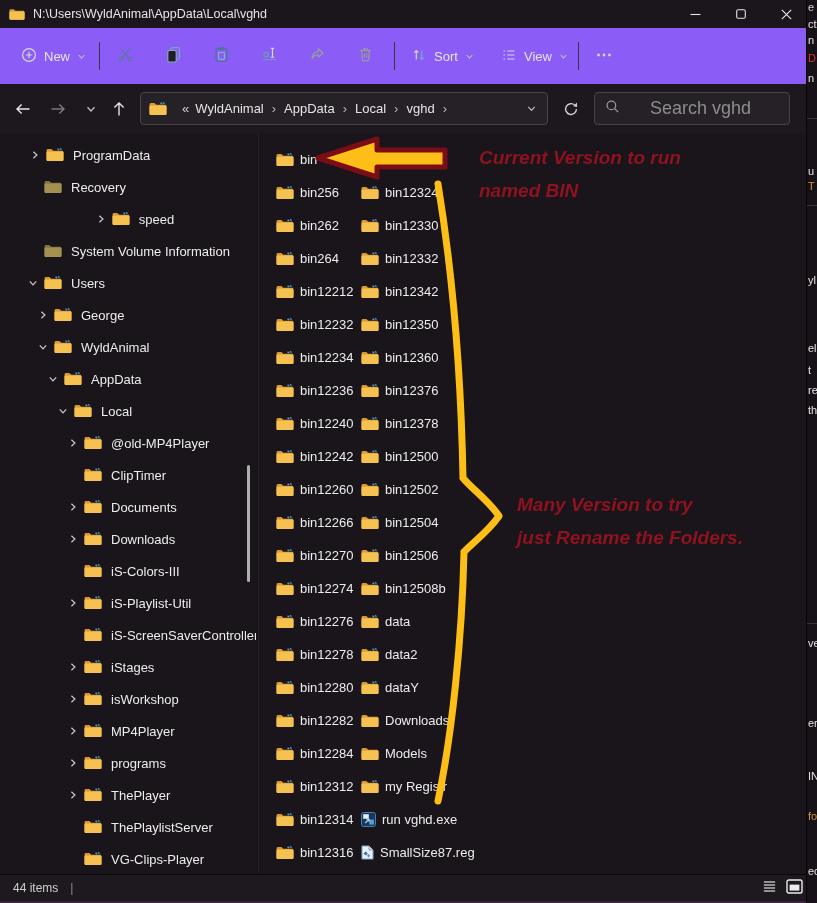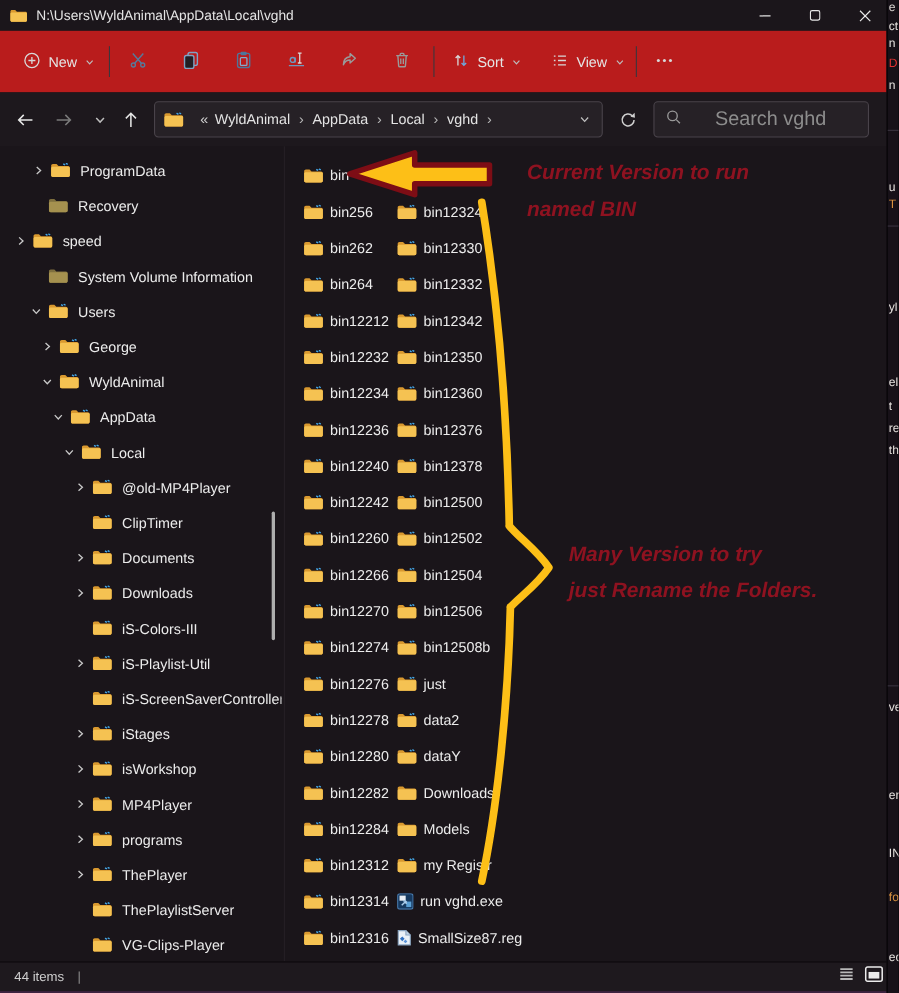--- a/index.html
+++ b/index.html
@@ -6,21 +6,21 @@
   .win{position:relative;width:817px;height:903px;background:#1a151a;overflow:hidden;
        font-family:"Liberation Sans",sans-serif;color:#e9e9e9;}
   
   .titlebar{position:absolute;top:0;left:0;width:806px;height:28px;background:#1b161b;
             display:flex;align-items:center;}
   .titlebar .appicon{margin:0 8px 0 9px;display:flex;}
   .title-text{font-size:12.5px;color:#e4e4e4;}
   .wbtn{position:absolute;top:0;width:44px;height:28px;display:flex;align-items:center;justify-content:center;}
   .wbtn svg{display:block;}
   
-  .toolbar{position:absolute;top:28px;left:0;width:806px;height:56px;background:#b91c1c;
+  .toolbar{position:absolute;top:28px;left:0;width:806px;height:56px;background:#8b5cf6;
            border-bottom:1px solid #120e12;}
   .tbtn{position:absolute;top:10px;height:36px;display:flex;align-items:center;gap:7px;
         padding:0 9px;border-radius:5px;font-size:13px;color:#e4e4e4;}
   .tdiv{position:absolute;top:14px;width:1px;height:28px;background:#3c363c;}
   .chev-s{display:flex;}
   
   .addrrow{position:absolute;top:84px;left:0;width:806px;height:49px;background:#1d181d;}
   .navbtn{position:absolute;top:10px;width:30px;height:30px;display:flex;align-items:center;justify-content:center;border-radius:4px;}
   .pill{position:absolute;top:8px;height:33px;background:#262126;border:1px solid #49434a;
         border-radius:4px;display:flex;align-items:center;box-sizing:border-box;}
@@ -266,21 +266,21 @@
         <div class="trow" style="padding-left: 26px;">
           <span class="chv"></span>
           <span class="fic">
             <svg width="18" height="14" viewBox="0 0 18 14">
               <path d="M0.5 2.6C0.5 1.7 1.2 1 2.1 1H5.4L7.2 2.8H15.9C16.8 2.8 17.5 3.5 17.5 4.4V11.4C17.5 12.3 16.8 13 15.9 13H2.1C1.2 13 0.5 12.3 0.5 11.4Z" fill="#7e6f3e"></path>
               <path d="M0.5 4.8C0.5 4.1 1.1 3.5 1.8 3.5H16.2C16.9 3.5 17.5 4.1 17.5 4.8V11.4C17.5 12.3 16.8 13 15.9 13H2.1C1.2 13 0.5 12.3 0.5 11.4Z" fill="#a5914f"></path>
             </svg>
           </span>
           <span>Recovery</span>
         </div>
-        <div class="trow" style="padding-left: 12px;">
+        <div class="trow" style="padding-left: 12px; justify-content: center;">
           <span class="chv">
             <svg width="10" height="10" viewBox="0 0 10 10">
               <polyline points="3.4,1.8 6.9,5 3.4,8.2" fill="none" stroke="#c8c8c8" stroke-width="1.2"></polyline>
             </svg>
           </span>
           <span class="fic">
             <svg width="18" height="14" viewBox="0 0 18 14">
               <path d="M0.5 2.6C0.5 1.7 1.2 1 2.1 1H5.4L7.2 2.8H15.9C16.8 2.8 17.5 3.5 17.5 4.4V11.4C17.5 12.3 16.8 13 15.9 13H2.1C1.2 13 0.5 12.3 0.5 11.4Z" fill="#d9992f"></path>
               <path d="M0.5 4.8C0.5 4.1 1.1 3.5 1.8 3.5H16.2C16.9 3.5 17.5 4.1 17.5 4.8V11.4C17.5 12.3 16.8 13 15.9 13H2.1C1.2 13 0.5 12.3 0.5 11.4Z" fill="#f5c252"></path>
               <path d="M11.5 0.9l1.7 1M13.9 0.5l1.7 1" stroke="#45a8e8" stroke-width="1.3" fill="none"></path>
@@ -923,21 +923,21 @@
           <span>bin12508b</span>
         </div>
         <div class="frow">
           <span class="fic" style="margin:0">
             <svg width="18" height="14" viewBox="0 0 18 14">
               <path d="M0.5 2.6C0.5 1.7 1.2 1 2.1 1H5.4L7.2 2.8H15.9C16.8 2.8 17.5 3.5 17.5 4.4V11.4C17.5 12.3 16.8 13 15.9 13H2.1C1.2 13 0.5 12.3 0.5 11.4Z" fill="#d9992f"></path>
               <path d="M0.5 4.8C0.5 4.1 1.1 3.5 1.8 3.5H16.2C16.9 3.5 17.5 4.1 17.5 4.8V11.4C17.5 12.3 16.8 13 15.9 13H2.1C1.2 13 0.5 12.3 0.5 11.4Z" fill="#f5c252"></path>
               <path d="M11.5 0.9l1.7 1M13.9 0.5l1.7 1" stroke="#45a8e8" stroke-width="1.3" fill="none"></path>
             </svg>
           </span>
-          <span>just</span>
+          <span>data</span>
         </div>
         <div class="frow">
           <span class="fic" style="margin:0">
             <svg width="18" height="14" viewBox="0 0 18 14">
               <path d="M0.5 2.6C0.5 1.7 1.2 1 2.1 1H5.4L7.2 2.8H15.9C16.8 2.8 17.5 3.5 17.5 4.4V11.4C17.5 12.3 16.8 13 15.9 13H2.1C1.2 13 0.5 12.3 0.5 11.4Z" fill="#d9992f"></path>
               <path d="M0.5 4.8C0.5 4.1 1.1 3.5 1.8 3.5H16.2C16.9 3.5 17.5 4.1 17.5 4.8V11.4C17.5 12.3 16.8 13 15.9 13H2.1C1.2 13 0.5 12.3 0.5 11.4Z" fill="#f5c252"></path>
               <path d="M11.5 0.9l1.7 1M13.9 0.5l1.7 1" stroke="#45a8e8" stroke-width="1.3" fill="none"></path>
             </svg>
           </span>
           <span>data2</span>

